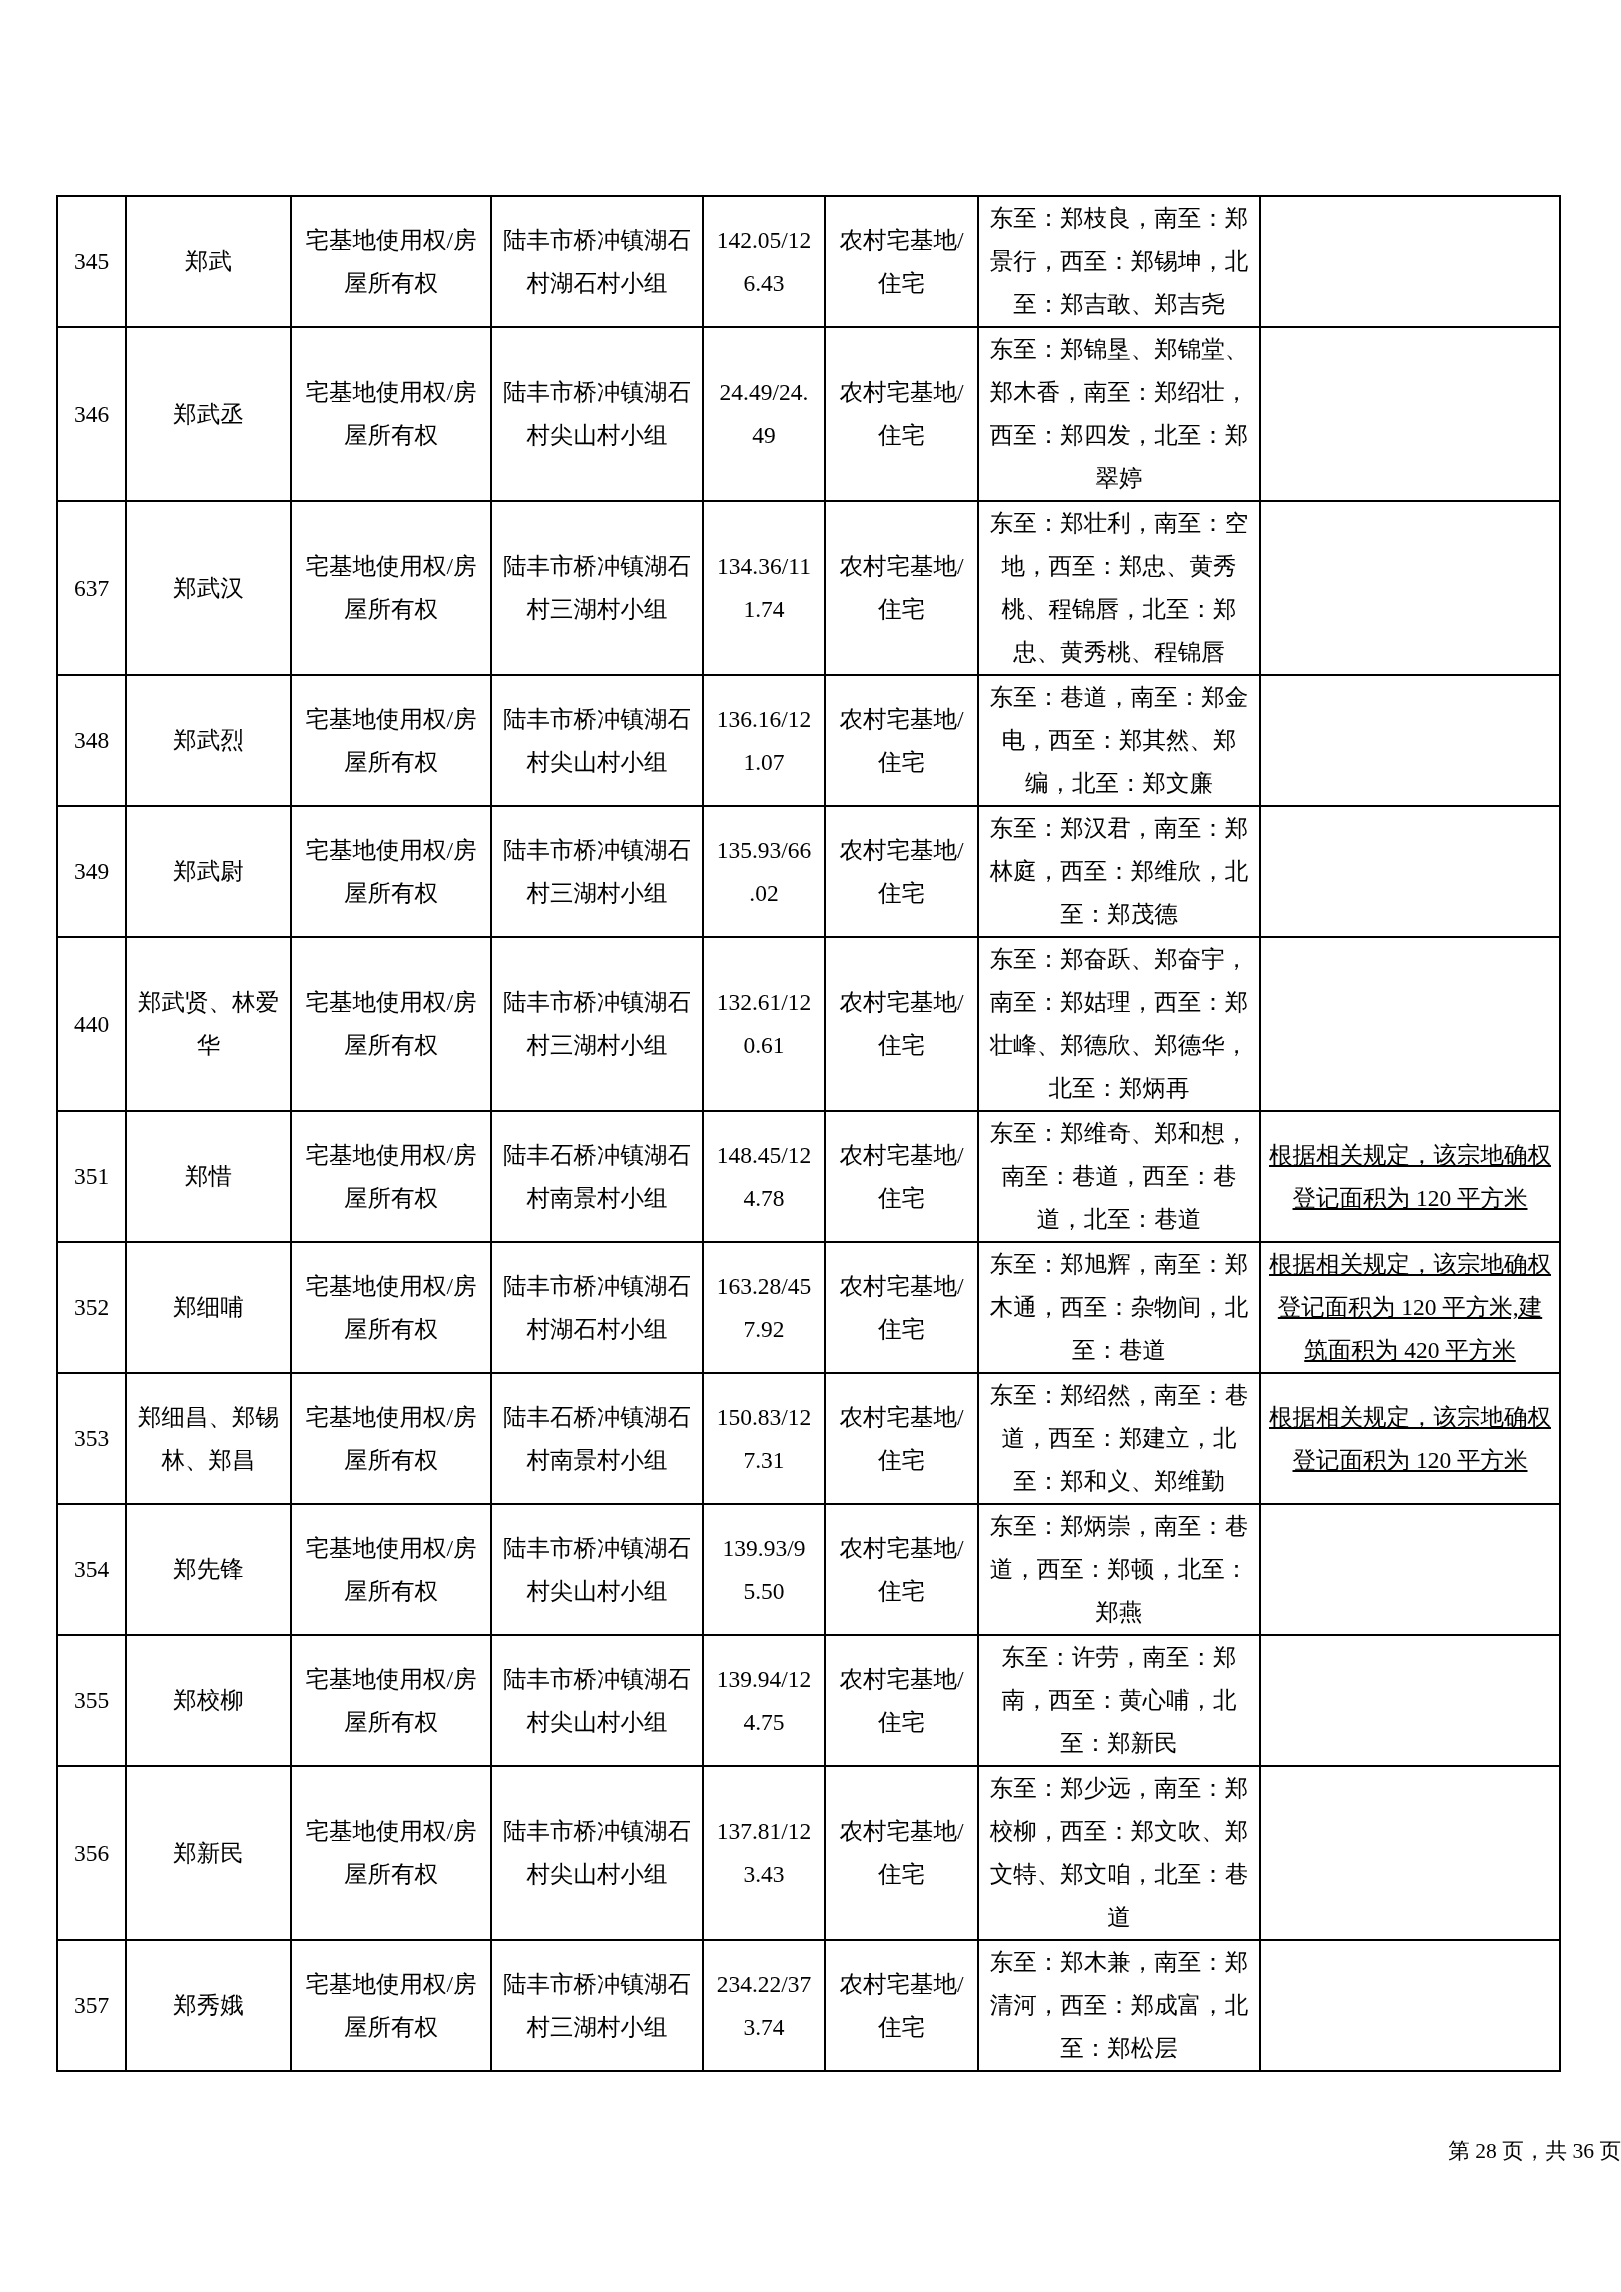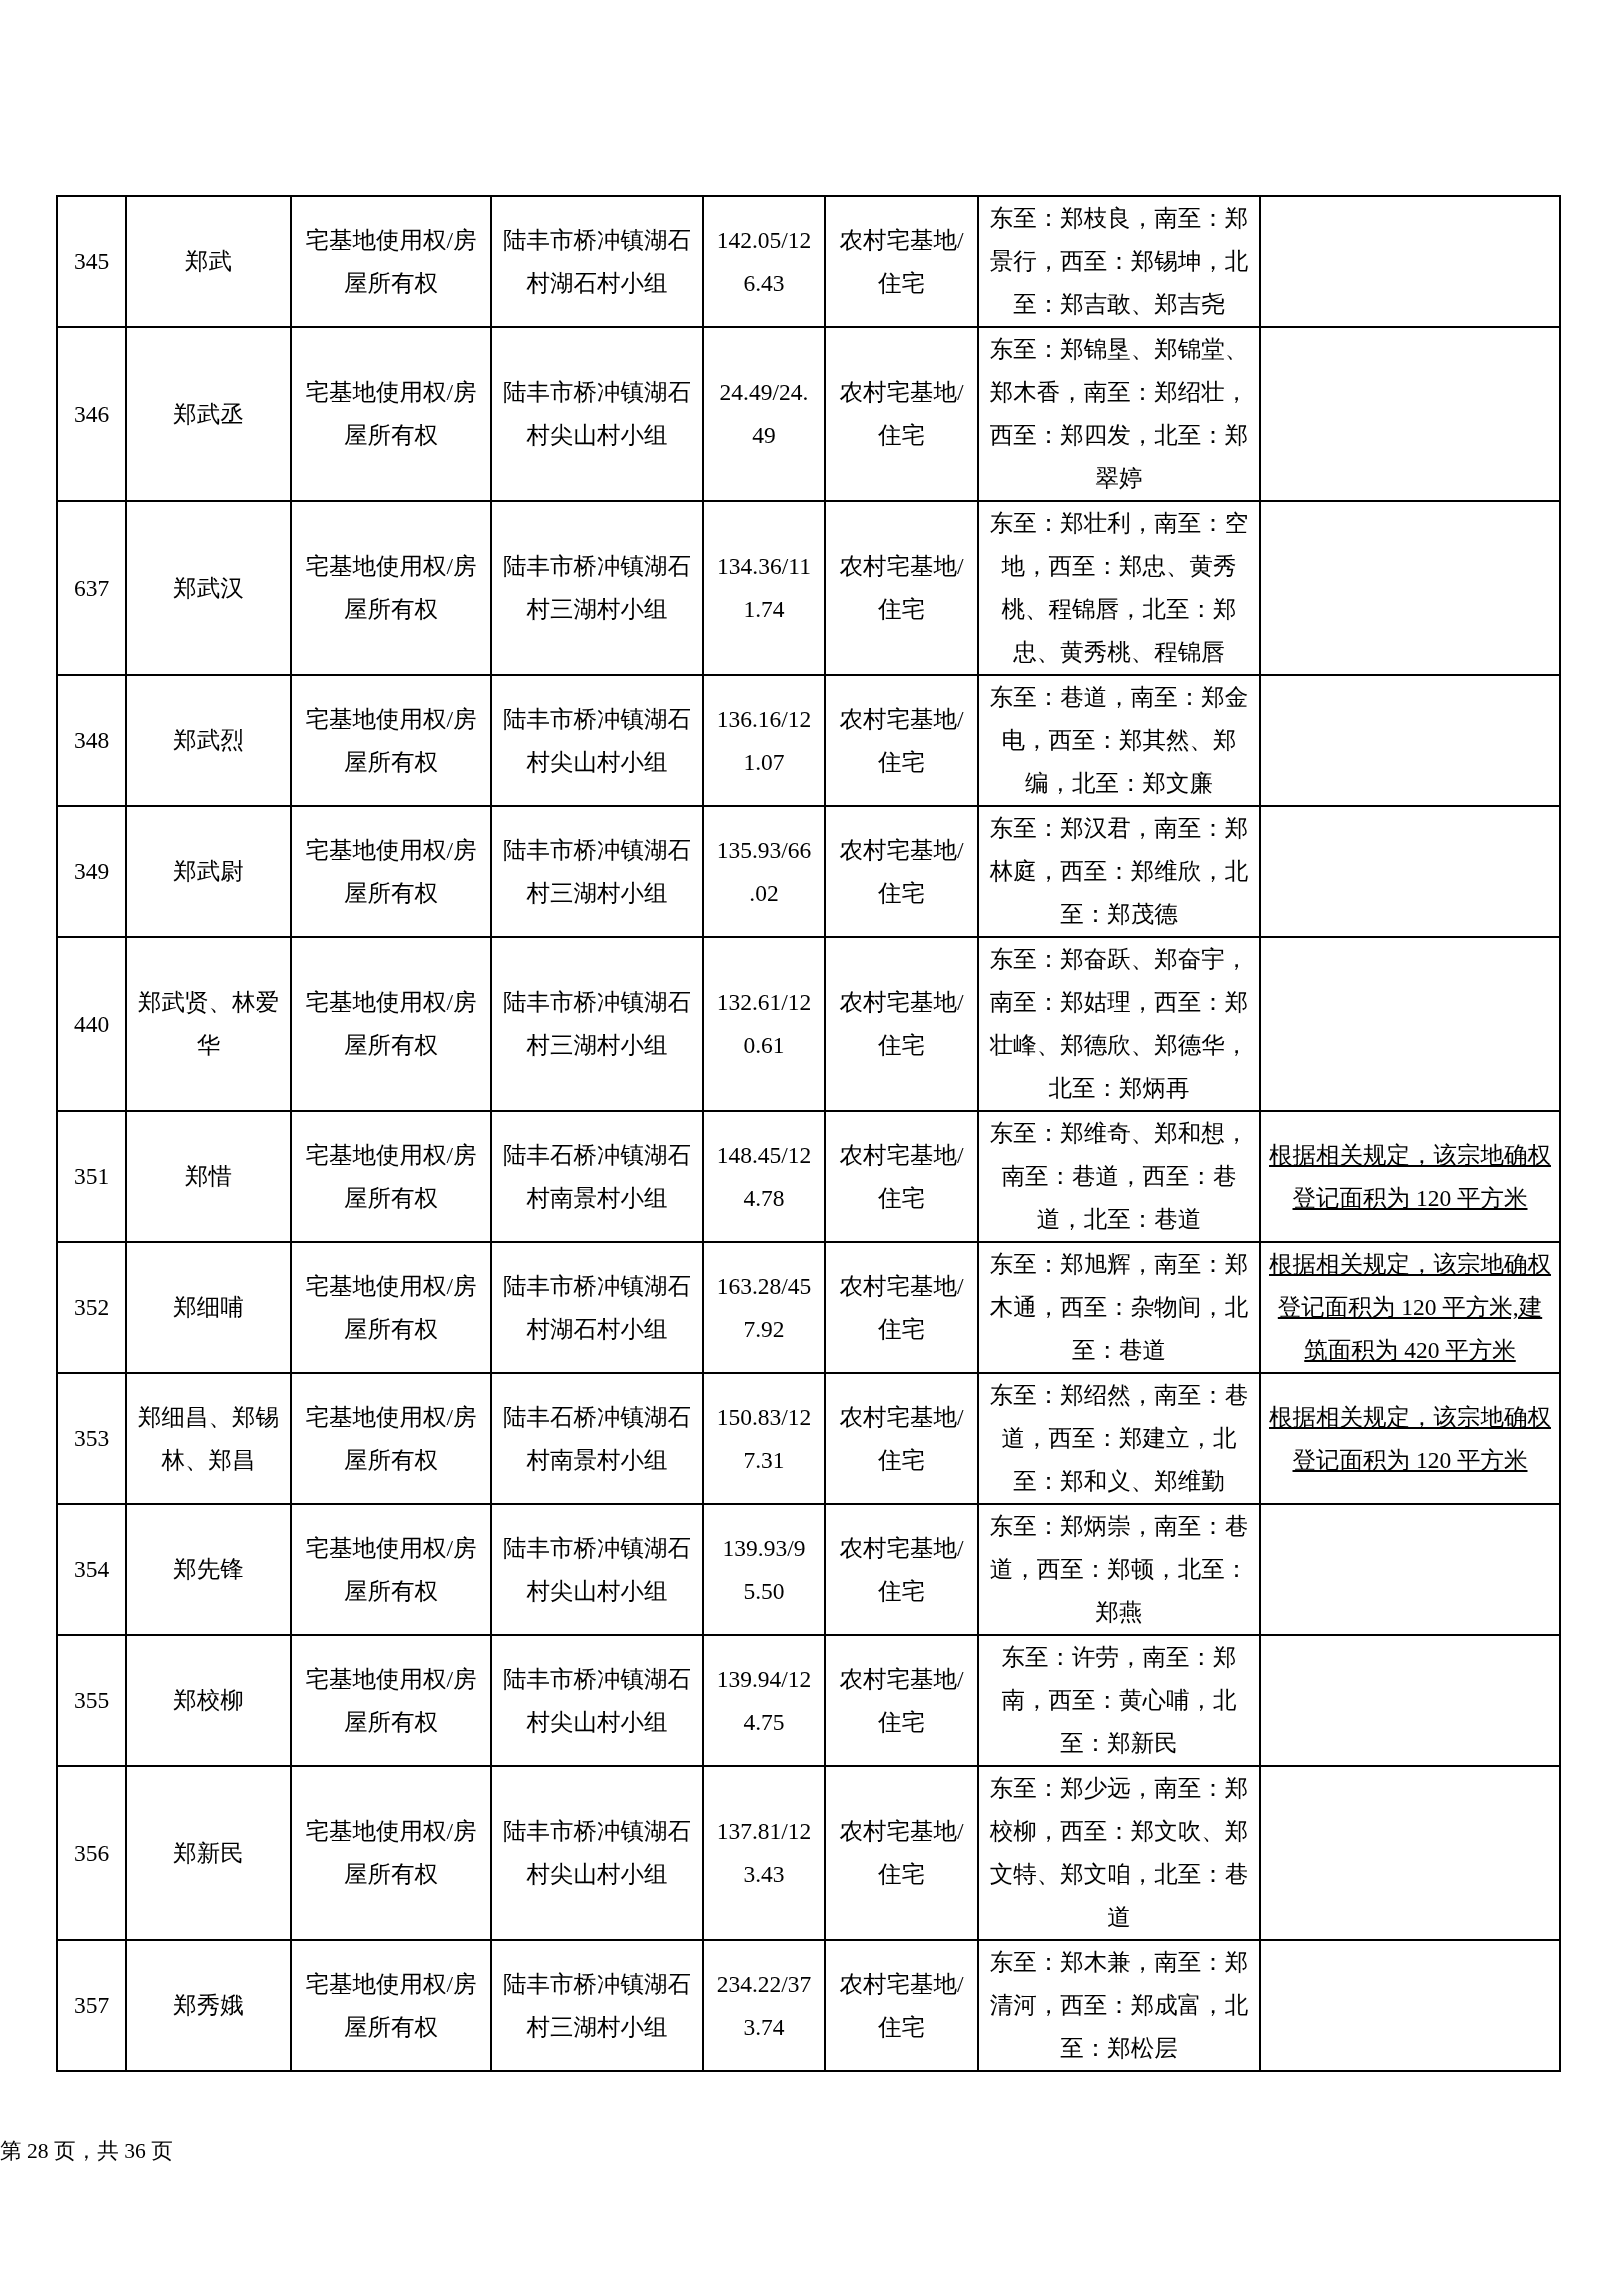--- a/index.html
+++ b/index.html
@@ -48,21 +48,21 @@
   }
   td.col-remark {
     text-align: center;
     text-decoration: underline;
   }
   .footer {
     position: absolute;
     top: 2137px;
     left: 0;
     width: 1621px;
-    text-align: left;
+    text-align: right;
     font-size: 21.6px;
     line-height: 29px;
   }
 </style>
 </head>
 <body>
 
 <div class="page">
 
   <div class="table-wrap">

